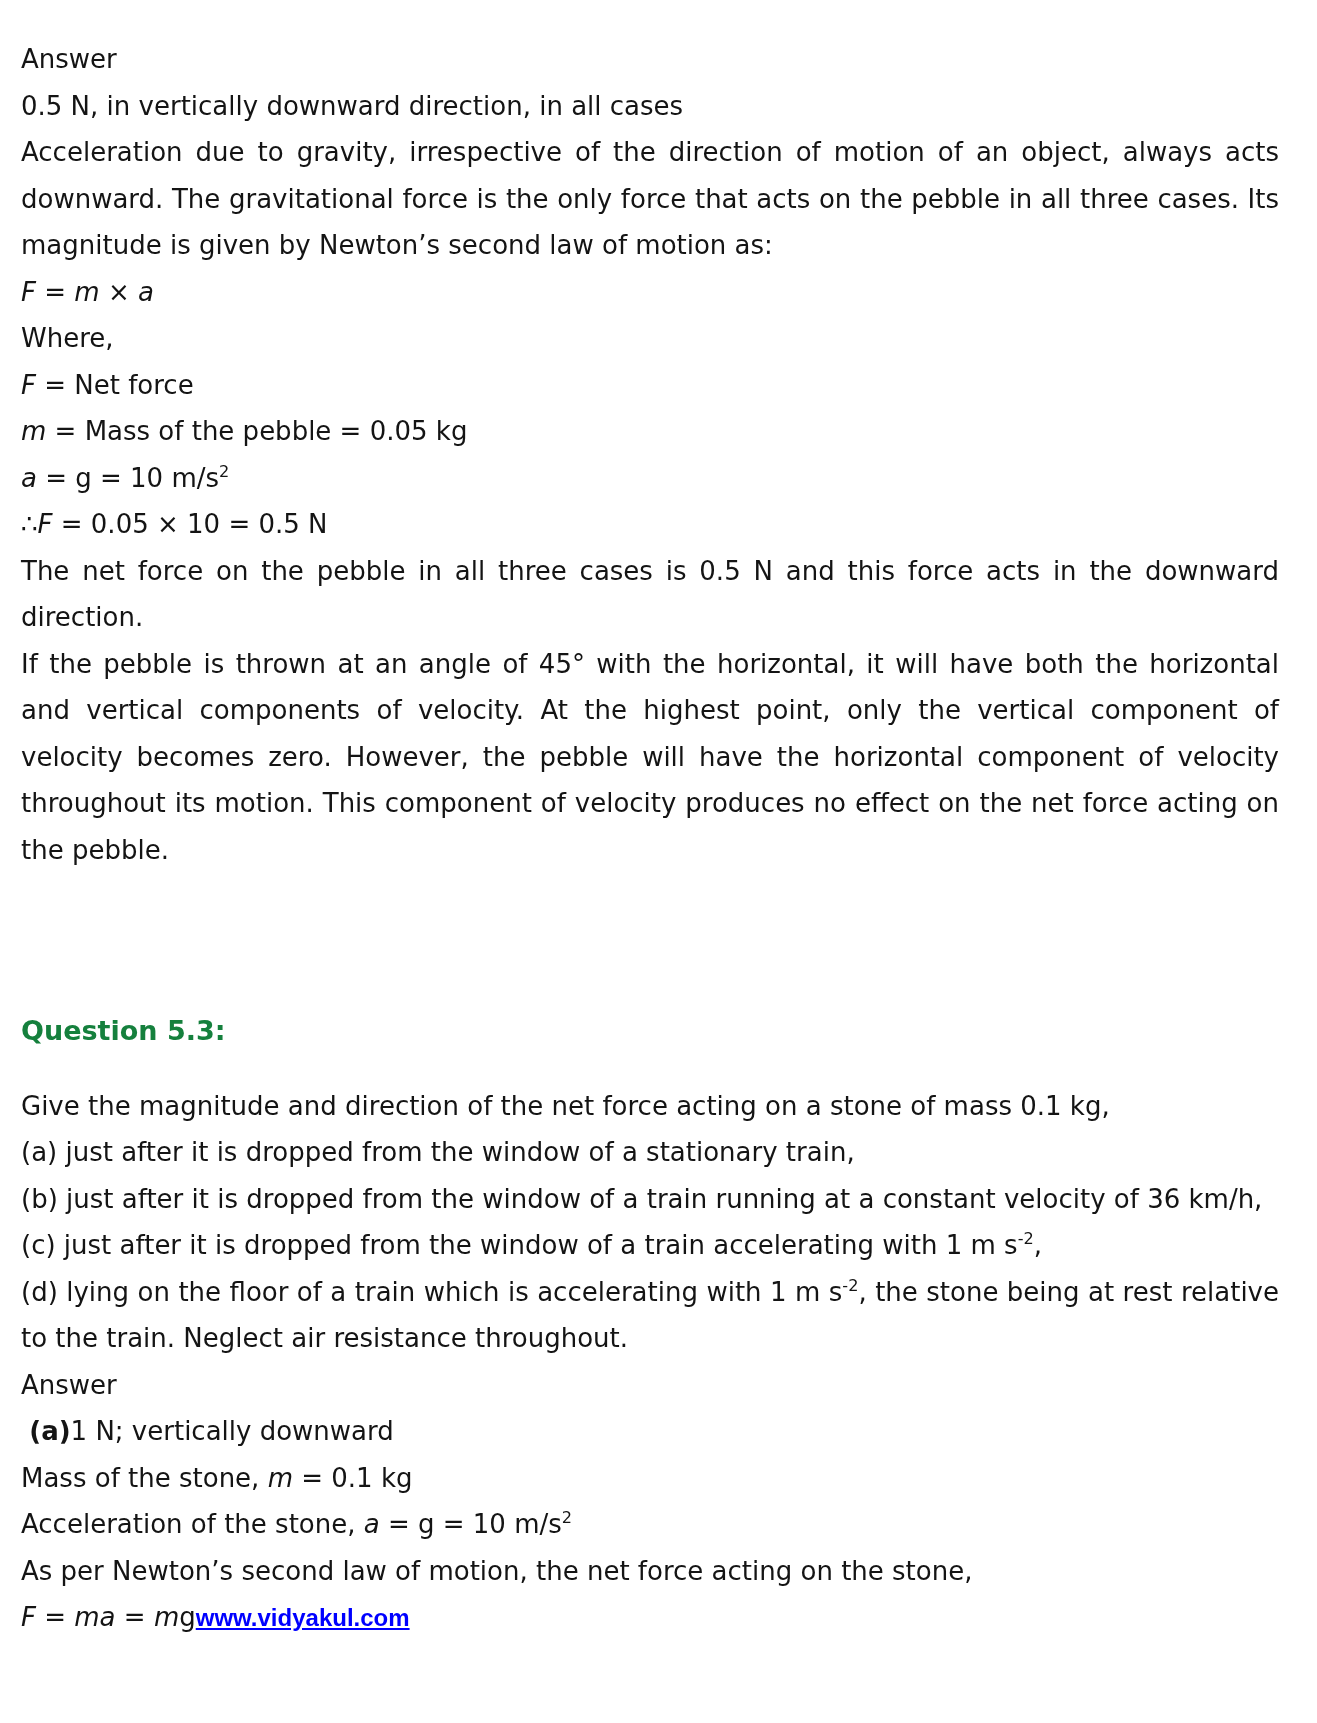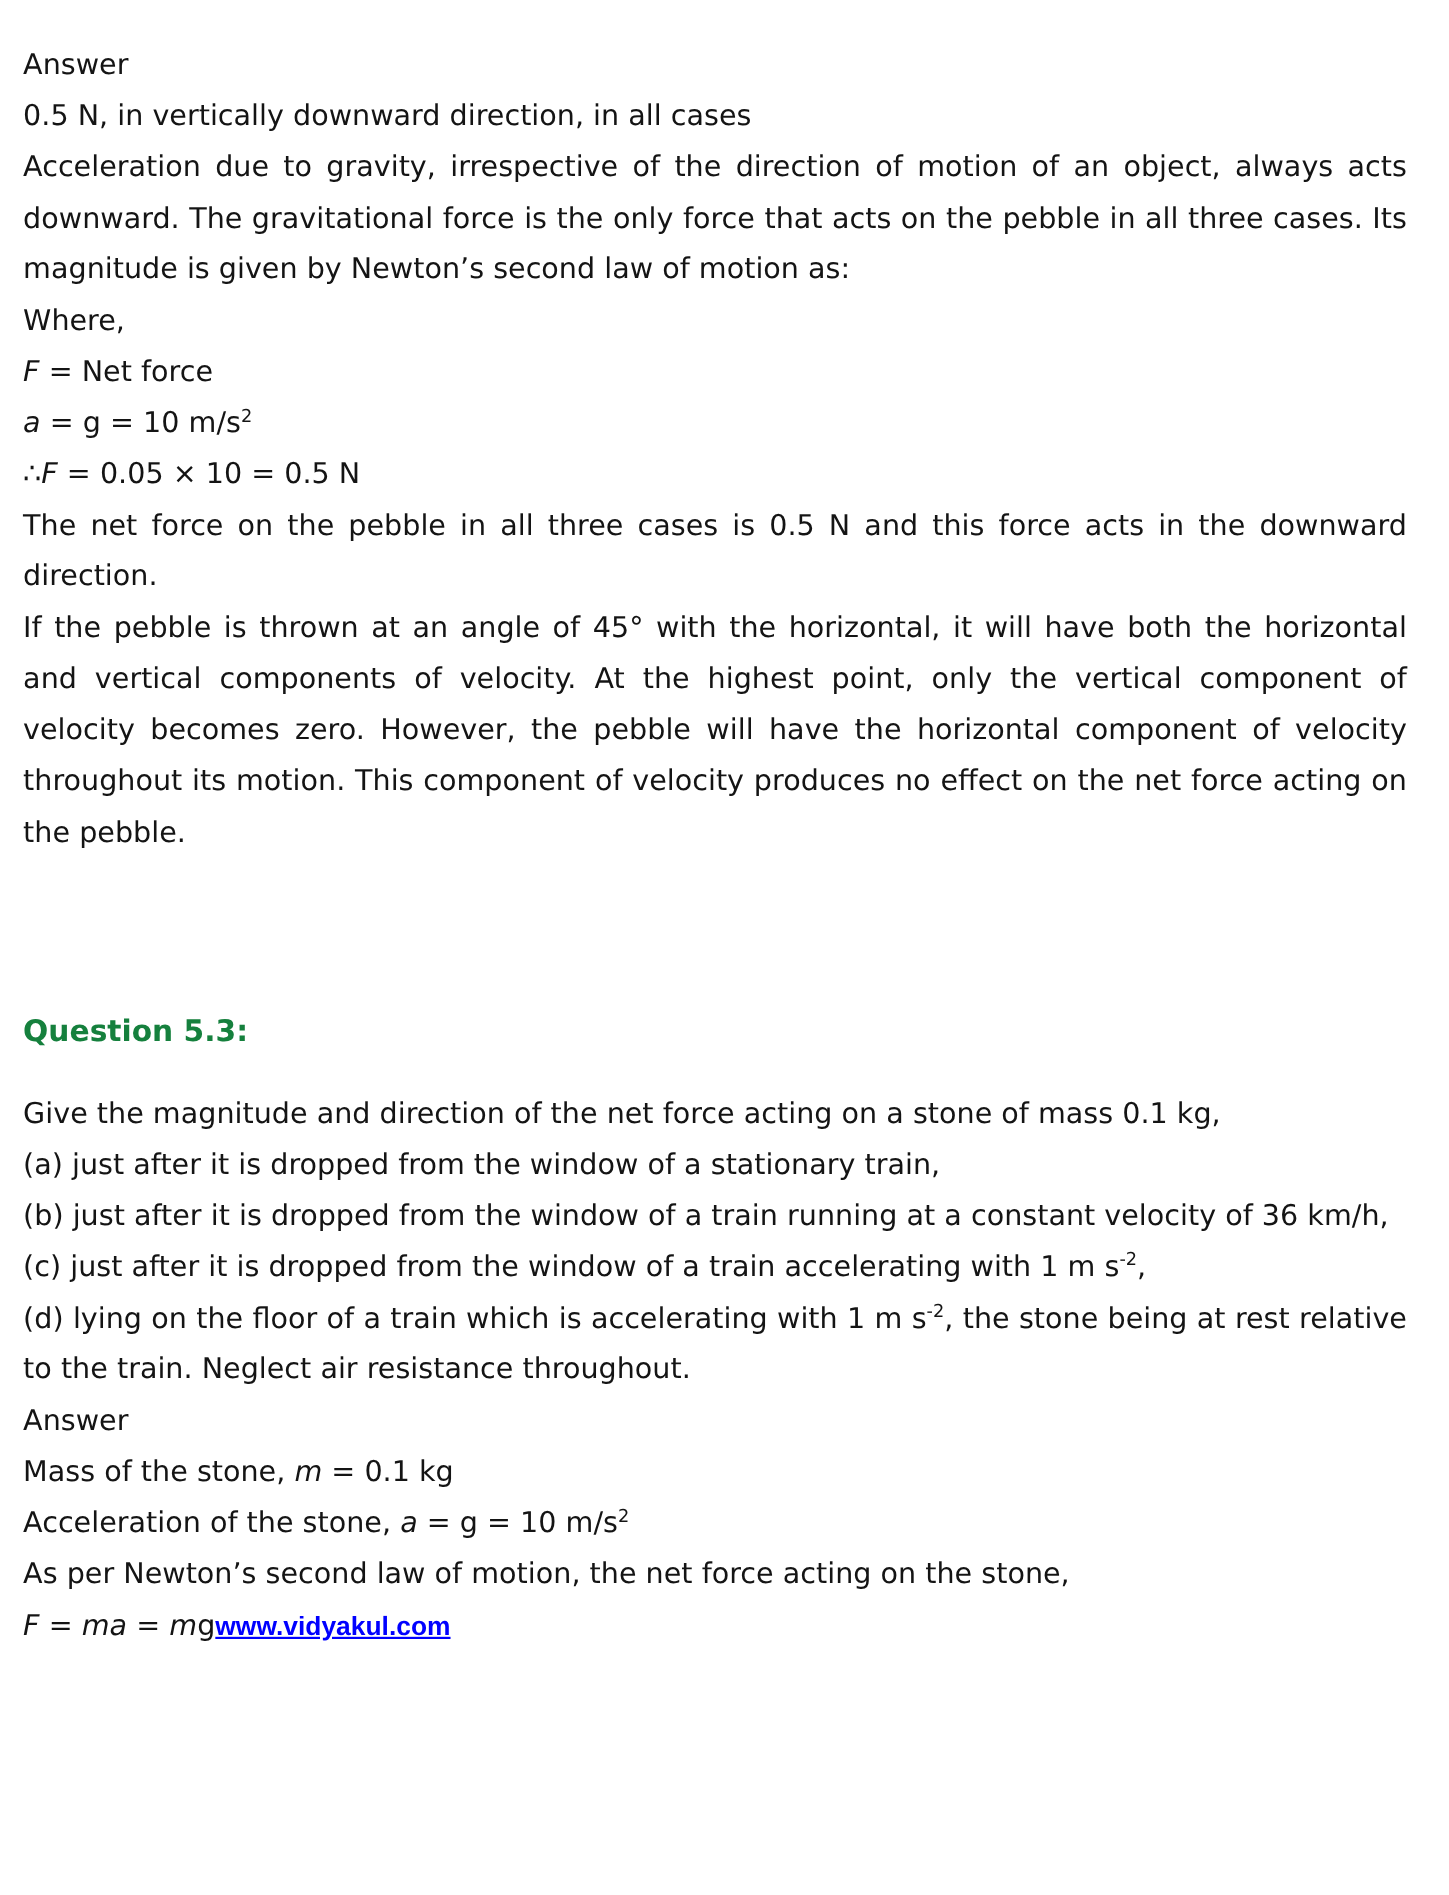--- a/index.html
+++ b/index.html
@@ -57,33 +57,36 @@
     white-space: nowrap;
   }
 </style>
 </head>
 <body>
 
 <div id="doc">
     <p class="para"><span>Answer</span></p>
     <p class="para"><span>0.5 N, in vertically downward direction, in all cases</span></p>
     <p class="para justify"><span>Acceleration due to gravity, irrespective of the direction of motion of an object, always acts downward. The gravitational force is the only force that acts on the pebble in all three cases. Its magnitude is given by Newton’s second law of motion as:</span></p>
+    <p class="para"><span class="it">F</span><span> = </span><span class="it">m</span><span> × </span><span class="it">a</span></p>
     <p class="para"><span>Where,</span></p>
     <p class="para"><span class="it">F</span><span> = Net force</span></p>
+    <p class="para"><span class="it">m</span><span> = Mass of the pebble = 0.05 kg</span></p>
     <p class="para"><span class="it">a</span><span> = g = 10 m/s</span><sup>2</sup></p>
     <p class="para"><span>∴</span><span class="it">F</span><span> = 0.05 × 10 = 0.5 N</span></p>
     <p class="para justify"><span>The net force on the pebble in all three cases is 0.5 N and this force acts in the downward direction.</span></p>
     <p class="para justify"><span>If the pebble is thrown at an angle of 45° with the horizontal, it will have both the horizontal and vertical components of velocity. At the highest point, only the vertical component of velocity becomes zero. However, the pebble will have the horizontal component of velocity throughout its motion. This component of velocity produces no effect on the net force acting on the pebble.</span></p>
     <p class="para heading"><span>Question 5.3:</span></p>
     <p class="para"><span>Give the magnitude and direction of the net force acting on a stone of mass 0.1 kg,</span></p>
     <p class="para"><span>(a) just after it is dropped from the window of a stationary train,</span></p>
     <p class="para justify"><span>(b) just after it is dropped from the window of a train running at a constant velocity of 36 km/h,</span></p>
     <p class="para"><span>(c) just after it is dropped from the window of a train accelerating with 1 m s</span><sup>-2</sup><span>,</span></p>
     <p class="para justify"><span>(d) lying on the floor of a train which is accelerating with 1 m s</span><sup>-2</sup><span>, the stone being at rest relative to the train. Neglect air resistance throughout.</span></p>
     <p class="para"><span>Answer</span></p>
+    <p class="para"><span>&nbsp;</span><span class="bd">(a)</span><span>1 N; vertically downward</span></p>
     <p class="para"><span>Mass of the stone, </span><span class="it">m</span><span> = 0.1 kg</span></p>
     <p class="para"><span>Acceleration of the stone, </span><span class="it">a</span><span> = g = 10 m/s</span><sup>2</sup></p>
     <p class="para"><span>As per Newton’s second law of motion, the net force acting on the stone,</span></p>
     <div class="footer-row">
       <p class="para"><span class="it">F</span><span> = </span><span class="it">ma</span><span> = </span><span class="it">m</span><span>g</span></p>
       <a class="site-link" href="#">www.vidyakul.com</a>
     </div>
   </div>
 
 </body></html>

